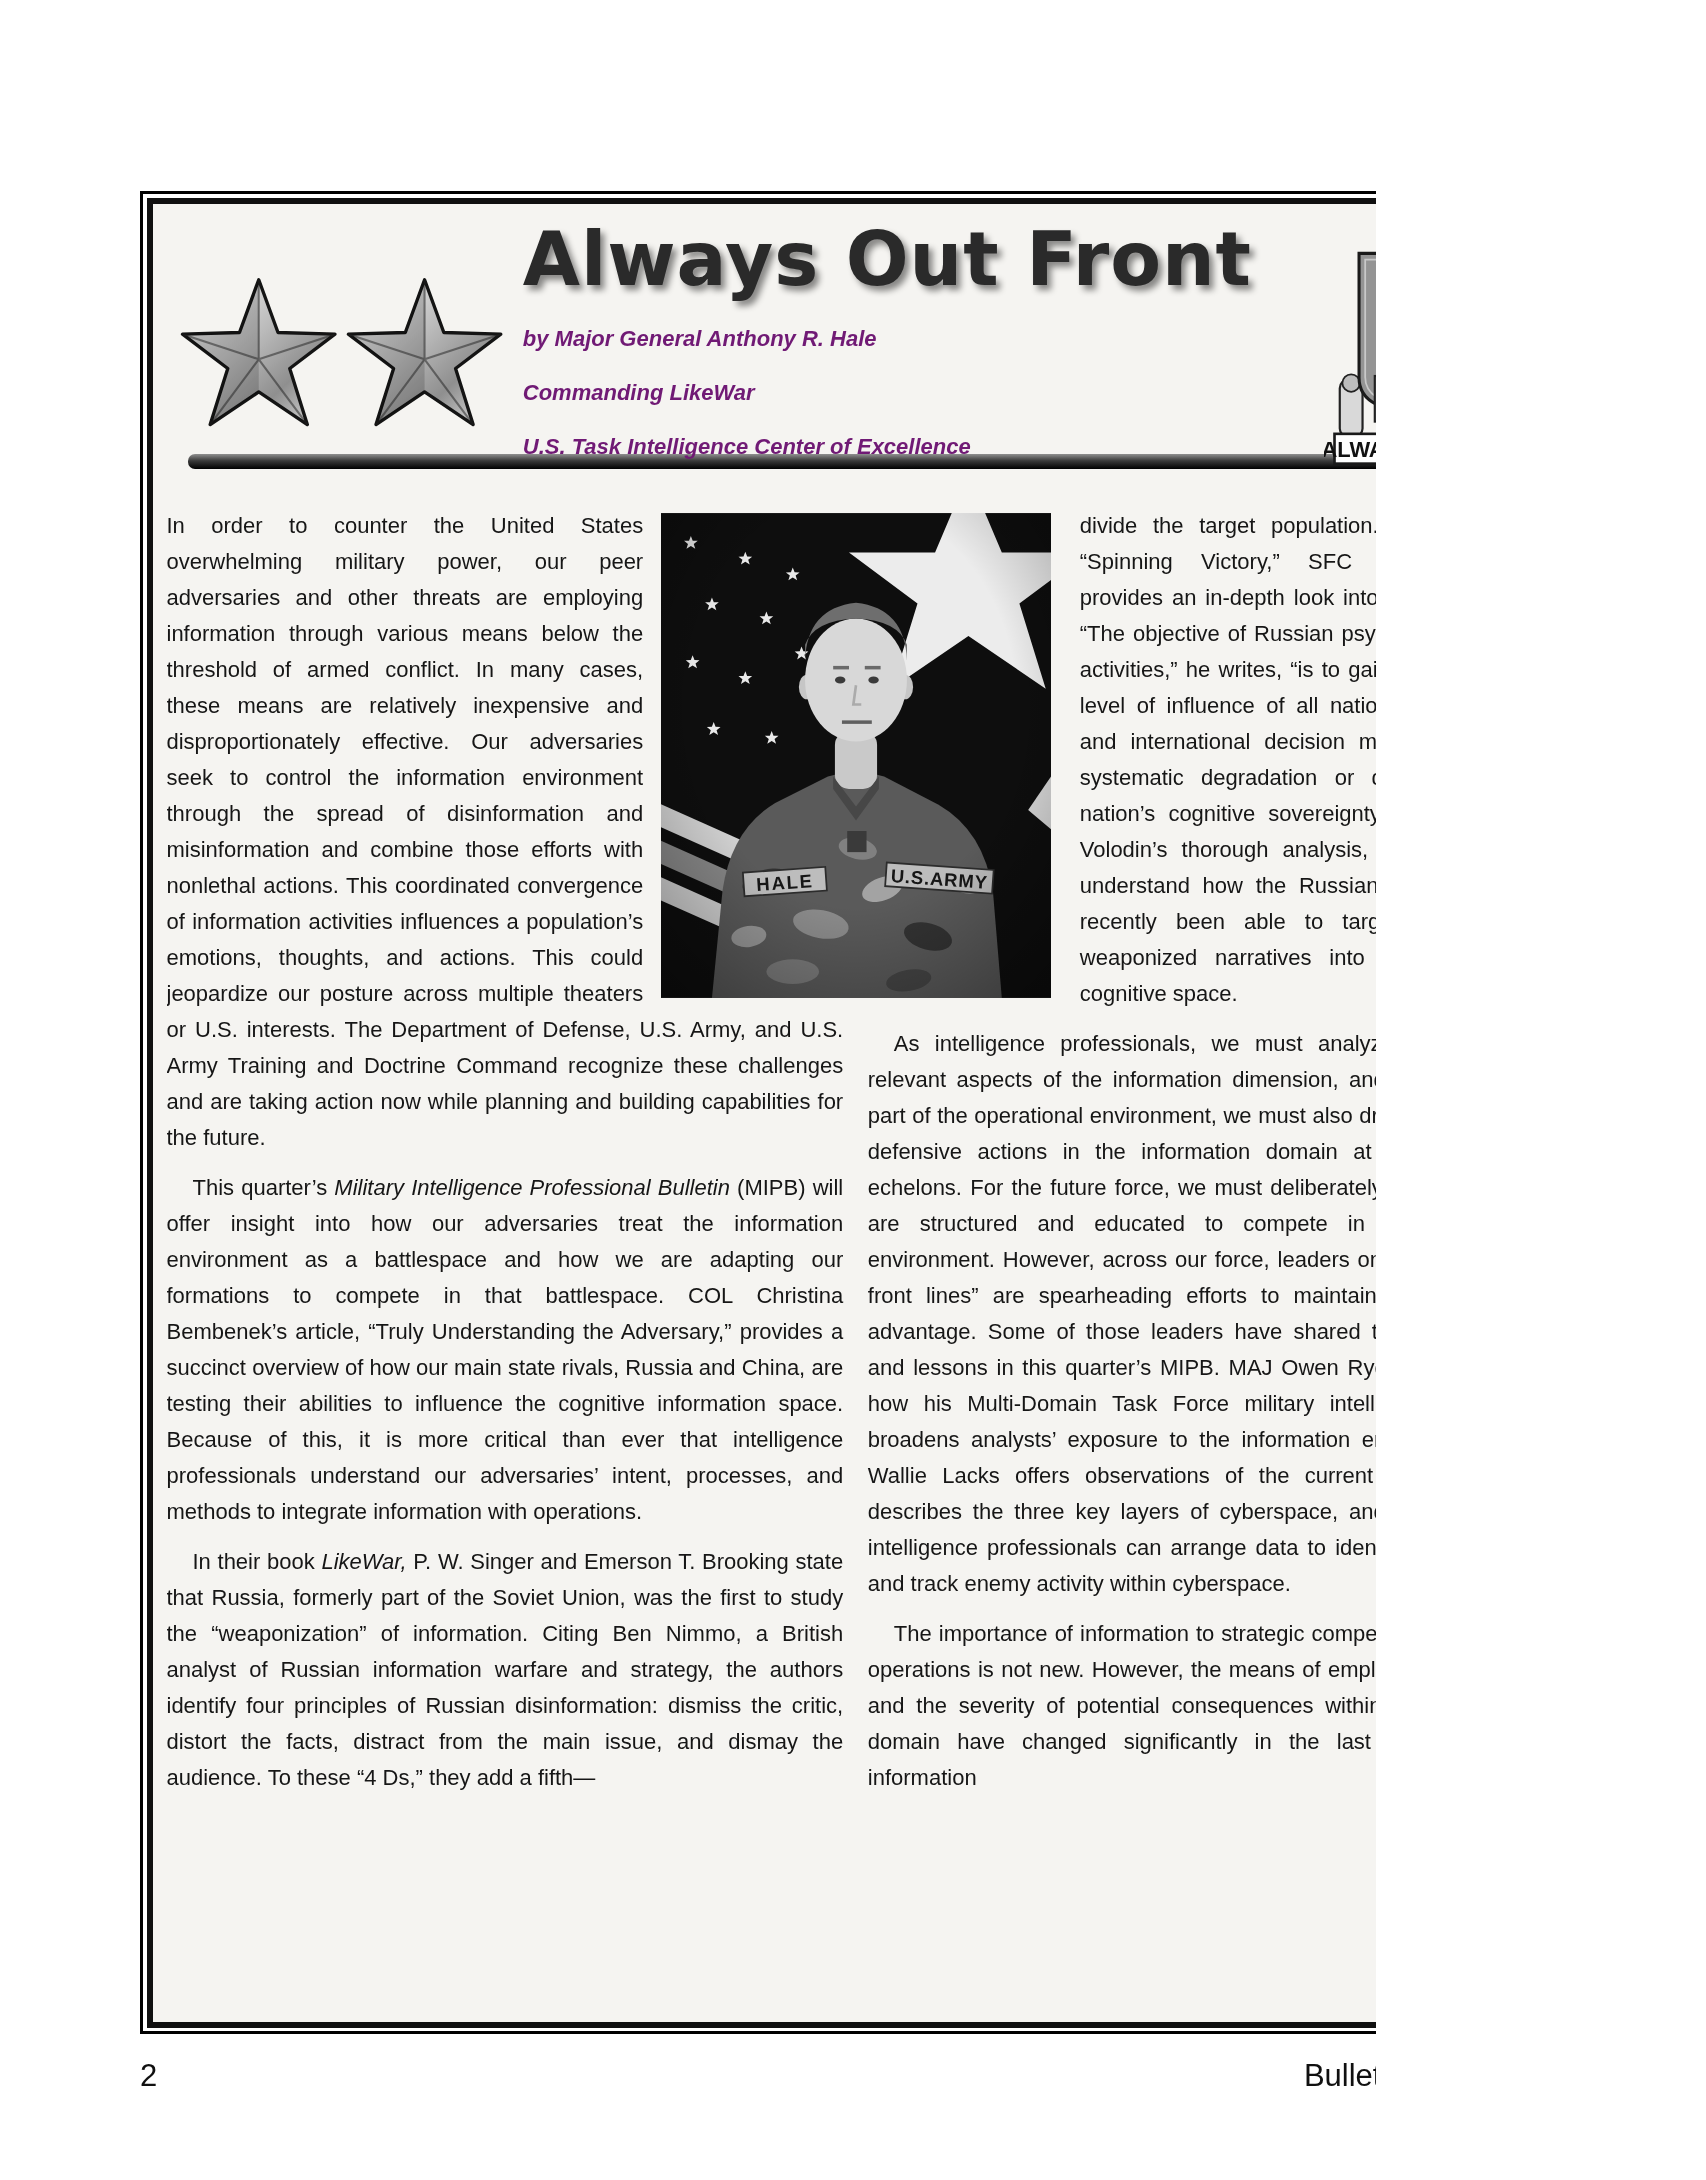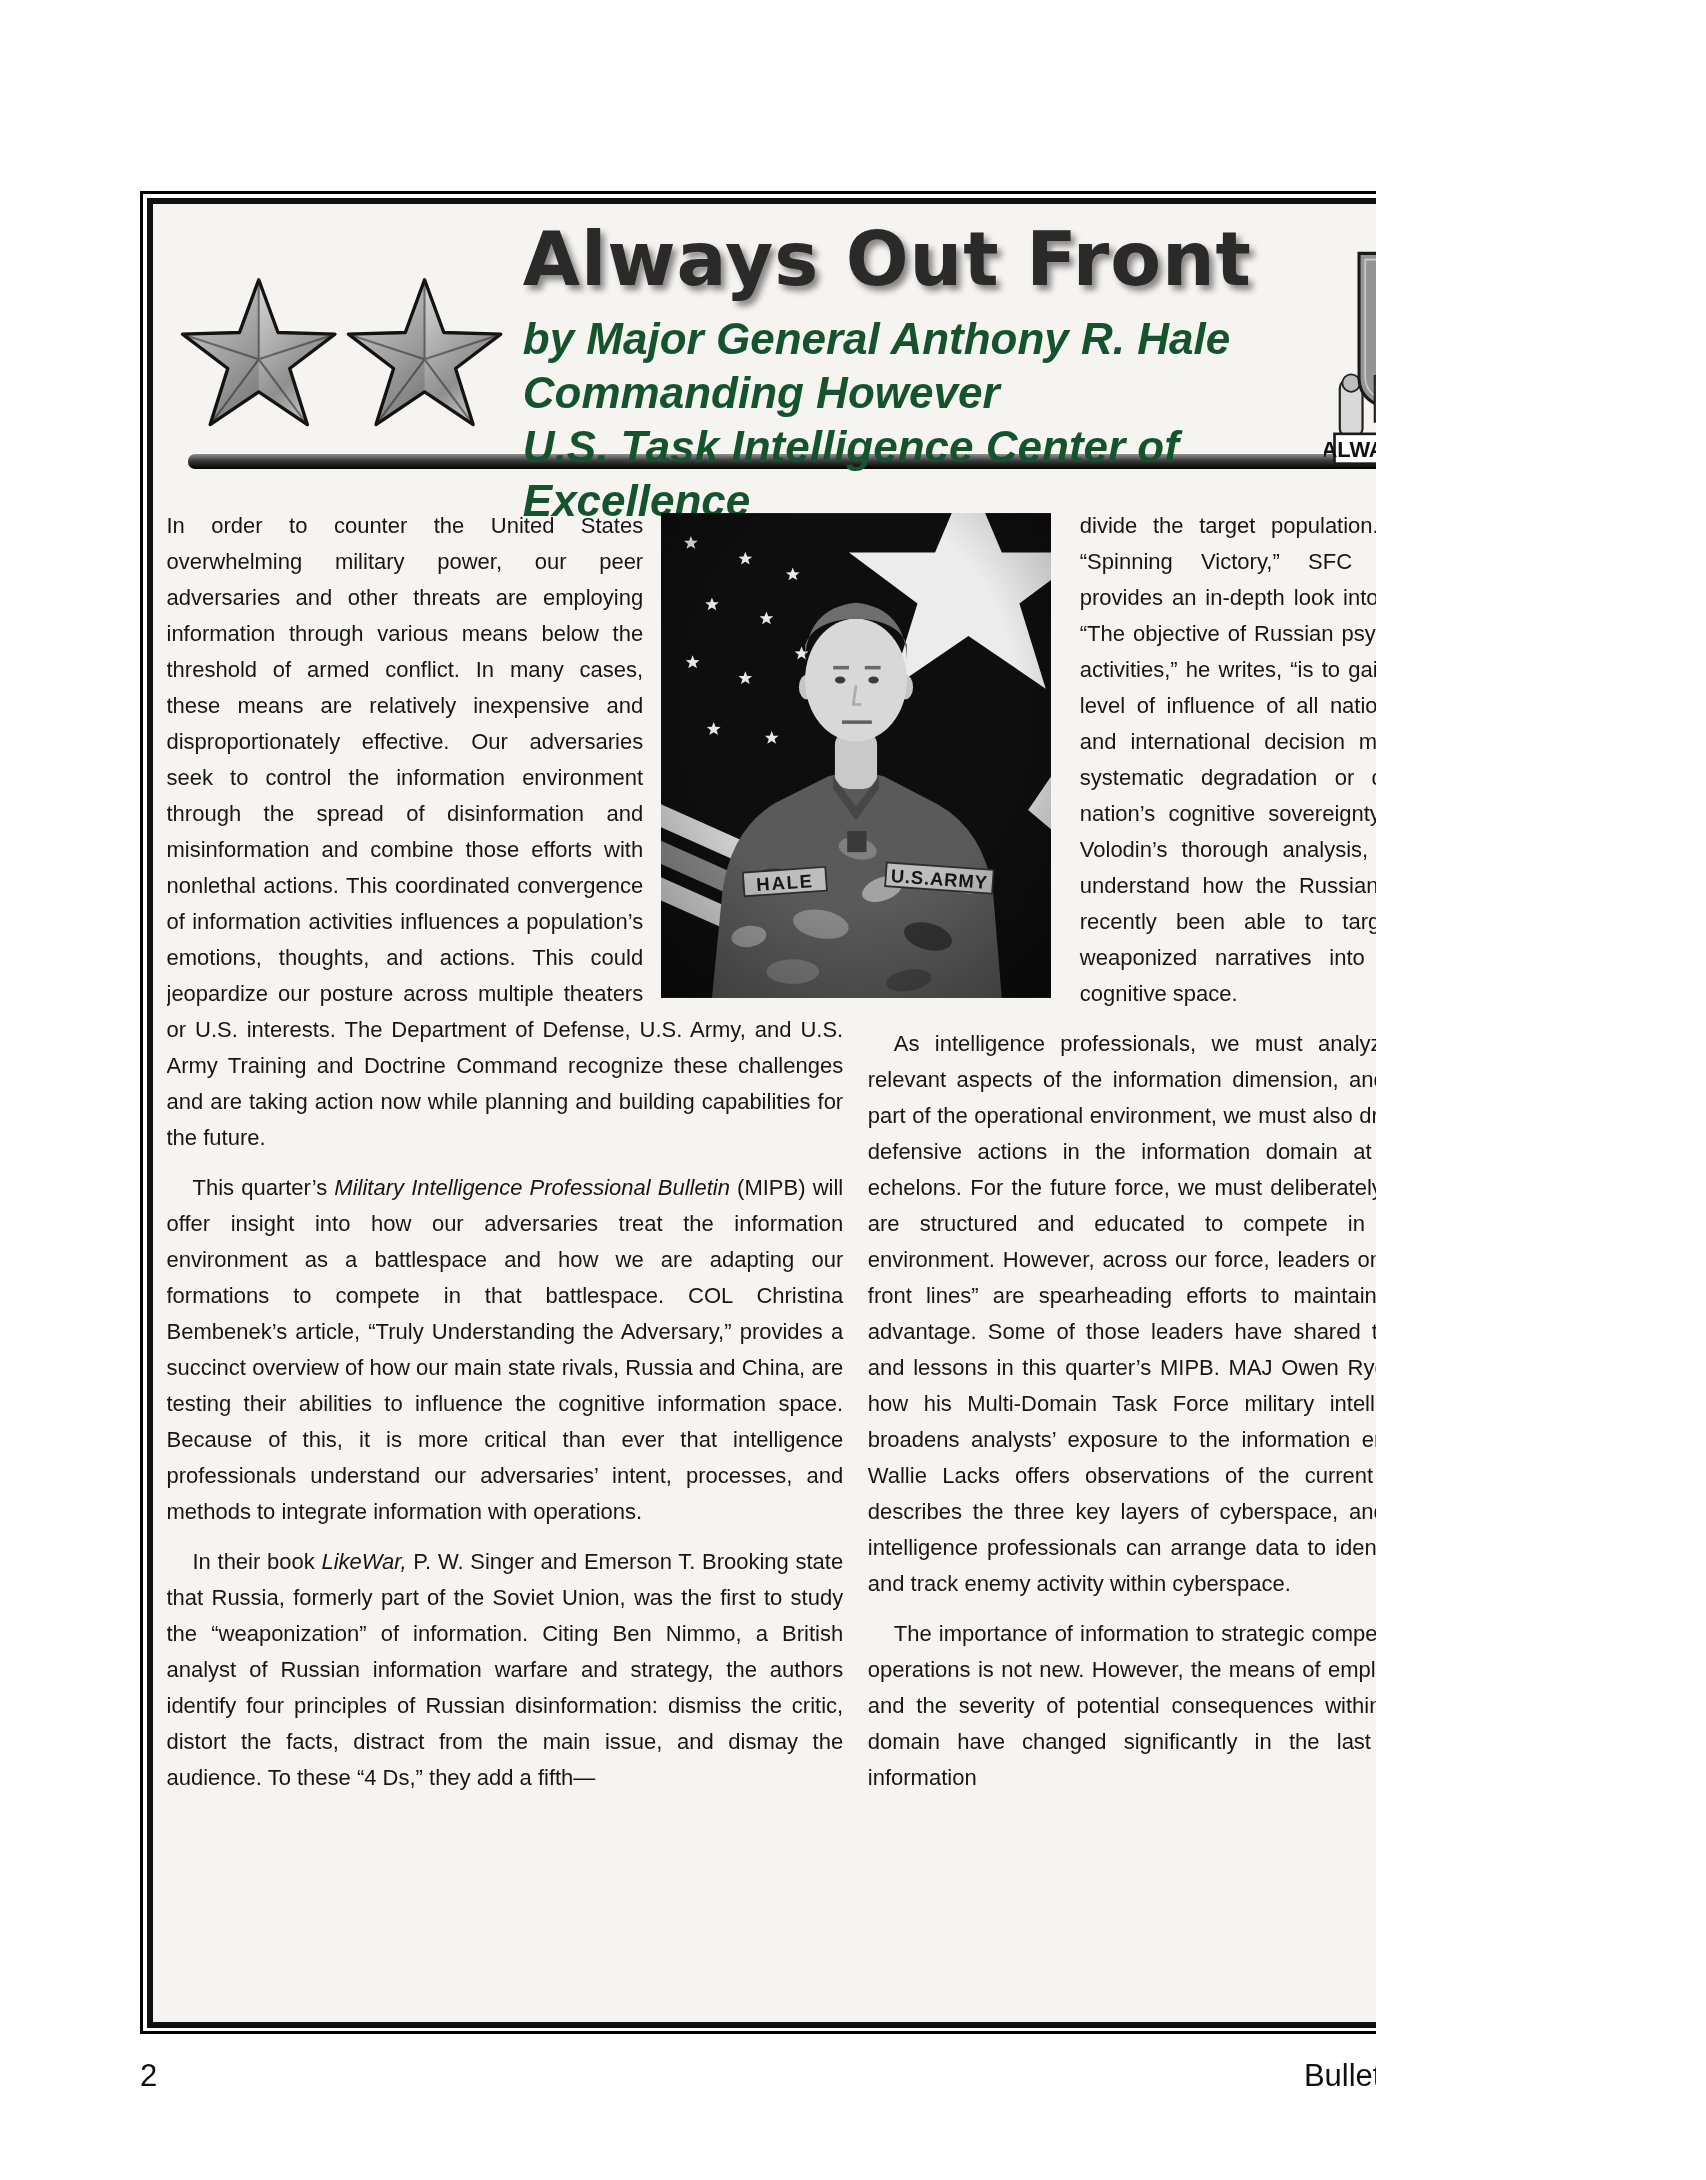--- a/index.html
+++ b/index.html
@@ -33,21 +33,21 @@
     font-family: "DejaVu Sans", sans-serif;
     font-size: 74px; font-weight: 800; letter-spacing: 0.9px;
     color: #2a2a2a;
     text-shadow: 4.4px 5.3px 6.1px rgba(0,0,0,0.45);
     margin-top: 0px;
     white-space: nowrap;
   }
   .byline-block { margin-top: 10.5px; }
   .byline-line {
     font-style: italic; font-weight: bold;
-    font-size: 44px; line-height: 54px; color: #14532d;
+    font-size: 22px; line-height: 54px; color: #701a75;
   }
   .crest-box { width: 221px; padding-top: 16px; }
   .crest-box svg { width: 219px; height: 239px; }
   .rule {
     height: 15px; margin: 3.5px 33px 0 21px;
     background: linear-gradient(180deg, #909090 0%, #3a3a3a 45%, #000 100%);
     border-radius: 7px;
   }
   .columns {
     position: relative;
@@ -108,21 +108,21 @@
             </defs>
             <use href="#star2d" x="0" y="5"></use>
             <use href="#star2d" x="198" y="5"></use>
           </svg>
         </div>
 
         <div class="head-mid">
           <div class="title">Always Out Front</div>
           <div class="byline-block">
             <div class="byline-line">by Major General Anthony R. Hale</div>
-            <div class="byline-line">Commanding However</div>
+            <div class="byline-line">Commanding LikeWar</div>
             <div class="byline-line">U.S. Task Intelligence Center of Excellence</div>
           </div>
         </div>
 
         <div class="crest-box">
           <svg viewBox="0 0 250 272">
 
             <rect x="18" y="168" width="26" height="66" rx="10" fill="#d9d9d9" stroke="#222" stroke-width="2.5"></rect>
             <rect x="206" y="168" width="26" height="66" rx="10" fill="#d9d9d9" stroke="#222" stroke-width="2.5"></rect>
             <circle cx="31" cy="172" r="10" fill="#bdbdbd" stroke="#222" stroke-width="2"></circle>

